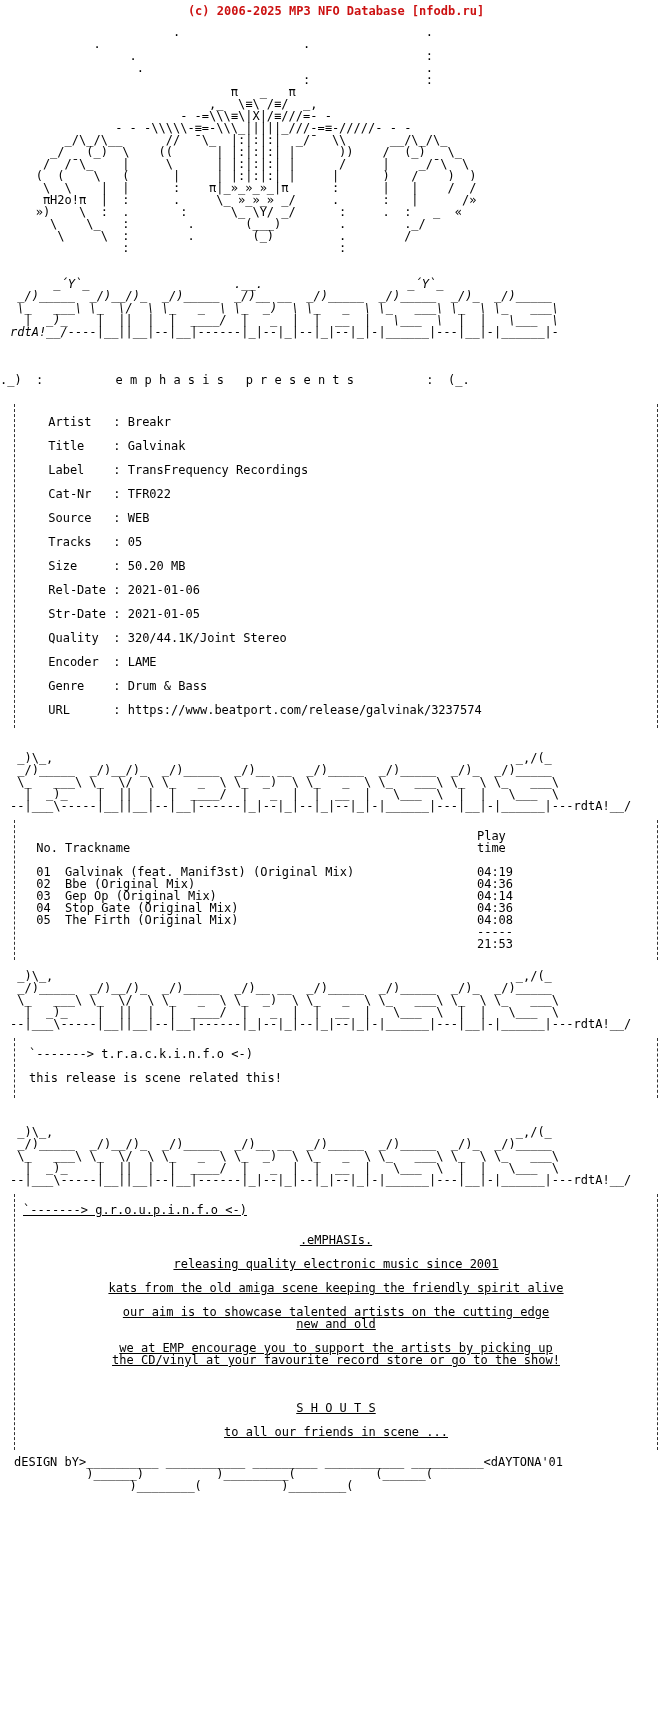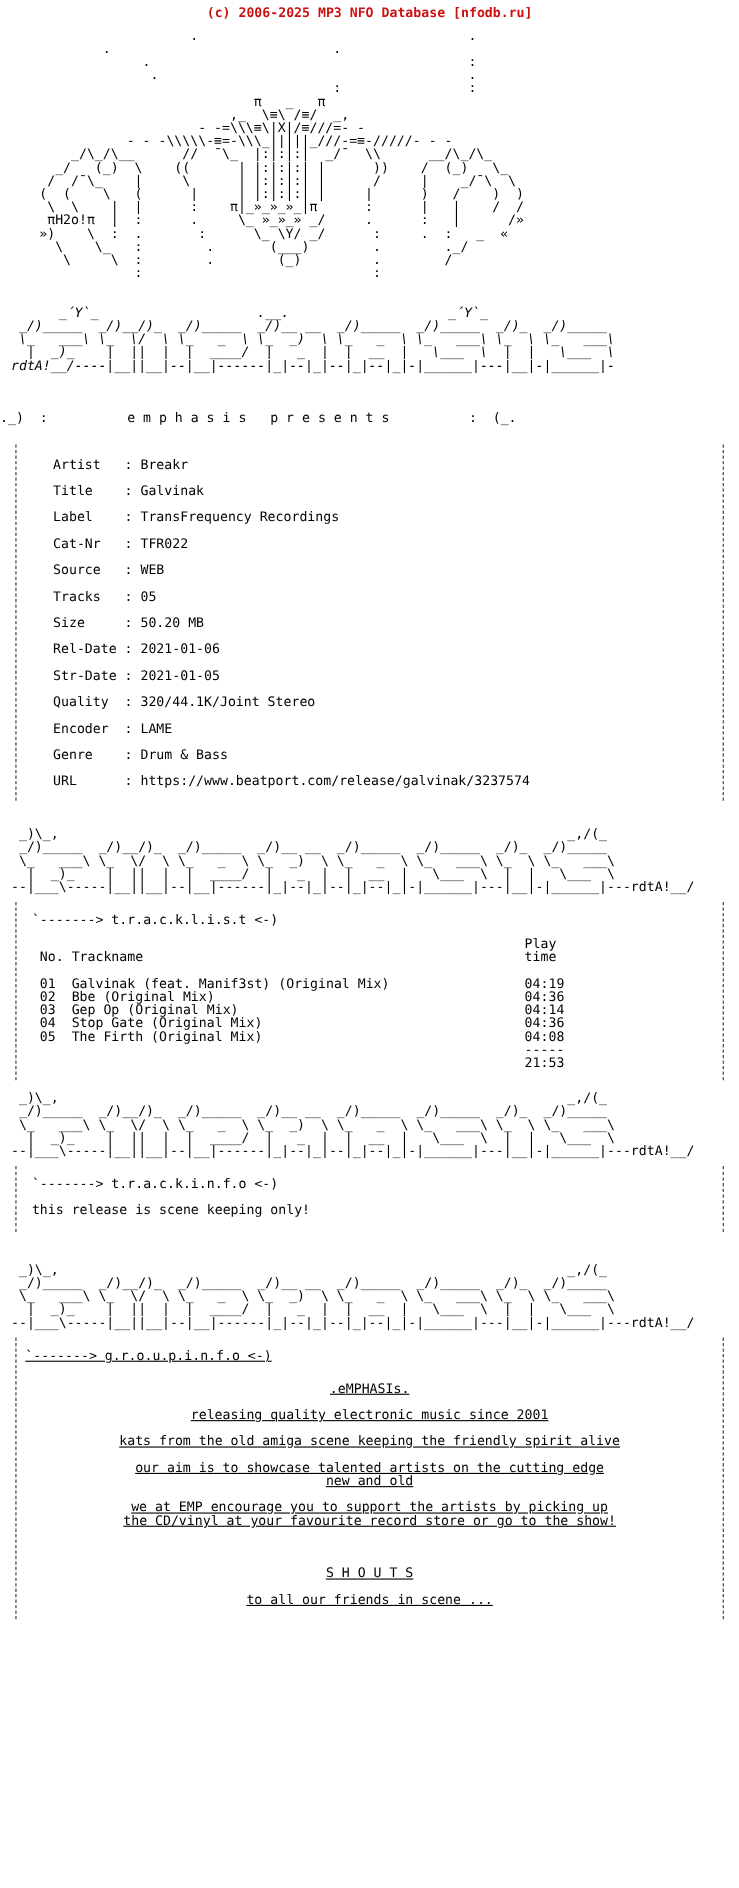--- a/index.html
+++ b/index.html
@@ -93,42 +93,41 @@
  URL      : https://www.beatport.com/release/galvinak/3237574</pre>
   </div>
 
   <pre class="logo logo-sep-1"> _)\_,                                                                _,/(_
  _/)_____  _/)__/)_  _/)_____  _/)__ __  _/)_____  _/)_____  _/)_  _/)_____ 
  \_   ___\ \_  \/  \ \_   _  \ \_  _)  \ \_   _  \ \_   ___\ \_  \ \_   ___\
   |  _)_    |  ||  |  |  ____/  |   _  |  |  __  |   \___  \  |  |   \___  \
 --|___\-----|__||__|--|__|------|_|--|_|--|_|--|_|-|______|---|__|-|______|---rdtA!__/</pre>
 
   <div class="boxed tracklist-box">
-    <pre class="section-title">`-------&gt; t.r.a.c.k.l.i.s.t &lt;-)</pre>
     <pre>                                                              Play
  No. Trackname                                                time
 
  01  Galvinak (feat. Manif3st) (Original Mix)                 04:19
  02  Bbe (Original Mix)                                       04:36
  03  Gep Op (Original Mix)                                    04:14
  04  Stop Gate (Original Mix)                                 04:36
  05  The Firth (Original Mix)                                 04:08
                                                               -----
                                                               21:53</pre>
   </div>
 
   <pre class="logo logo-sep-tight"> _)\_,                                                                _,/(_
  _/)_____  _/)__/)_  _/)_____  _/)__ __  _/)_____  _/)_____  _/)_  _/)_____ 
  \_   ___\ \_  \/  \ \_   _  \ \_  _)  \ \_   _  \ \_   ___\ \_  \ \_   ___\
   |  _)_    |  ||  |  |  ____/  |   _  |  |  __  |   \___  \  |  |   \___  \
 --|___\-----|__||__|--|__|------|_|--|_|--|_|--|_|-|______|---|__|-|______|---rdtA!__/</pre>
 
   <div class="boxed trackinfo-box">
     <pre class="section-title">`-------&gt; t.r.a.c.k.i.n.f.o &lt;-)</pre>
-    <pre class="note">this release is scene keeping only!</pre>
+    <pre class="note">this release is scene related this!</pre>
   </div>
 
   <pre class="logo logo-sep-2"> _)\_,                                                                _,/(_
  _/)_____  _/)__/)_  _/)_____  _/)__ __  _/)_____  _/)_____  _/)_  _/)_____ 
  \_   ___\ \_  \/  \ \_   _  \ \_  _)  \ \_   _  \ \_   ___\ \_  \ \_   ___\
   |  _)_    |  ||  |  |  ____/  |   _  |  |  __  |   \___  \  |  |   \___  \
 --|___\-----|__||__|--|__|------|_|--|_|--|_|--|_|-|______|---|__|-|______|---rdtA!__/</pre>
 
   <div class="boxed group-box">
     <pre class="section-title">`-------&gt; g.r.o.u.p.i.n.f.o &lt;-)</pre>
@@ -144,14 +143,17 @@
 we at EMP encourage you to support the artists by picking up
 the CD/vinyl at your favourite record store or go to the show!
 
 
 
 S H O U T S
 
 to all our friends in scene ...</pre>
   </div>
 
+  <pre class="footer-art">dESIGN bY&gt;__________ ___________ _________ ___________ __________&lt;dAYTONA'01
+          )______)          )_________(           (______(
+                )________(           )________(</pre>
 
 </div>
 
 </body></html>

